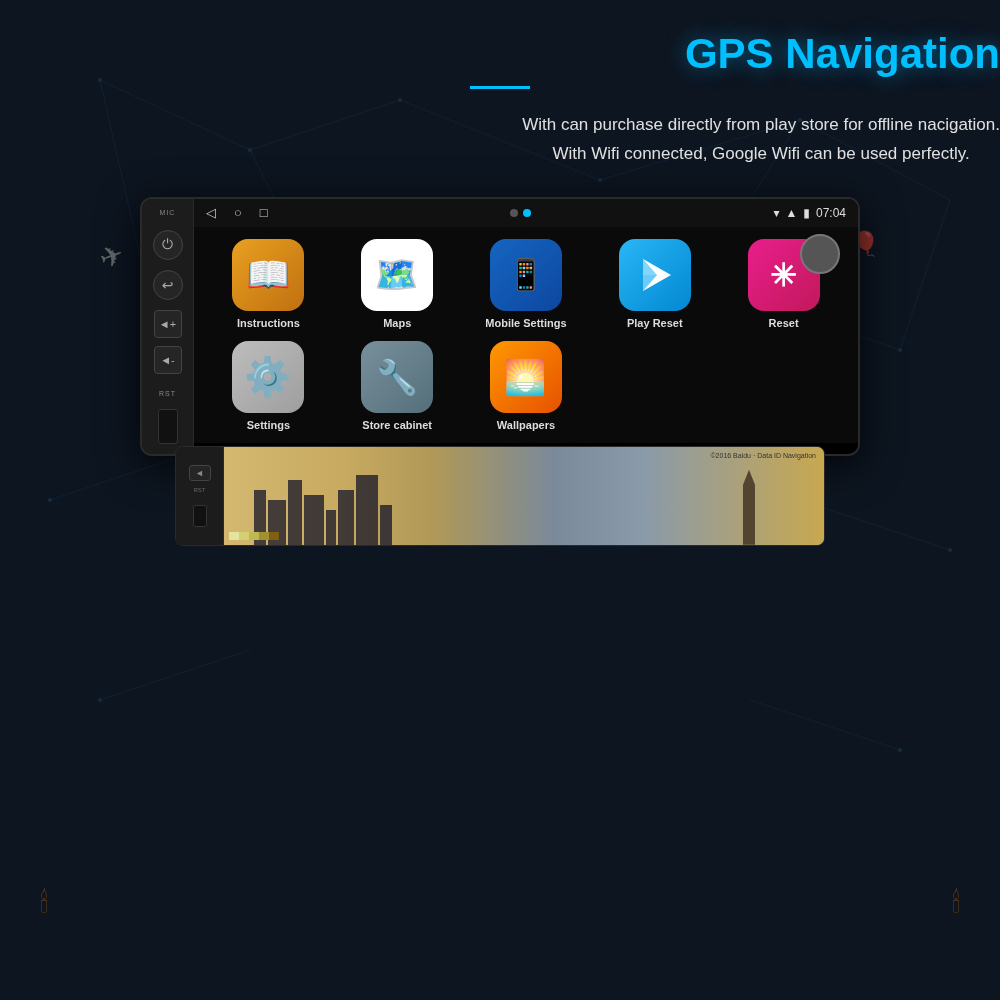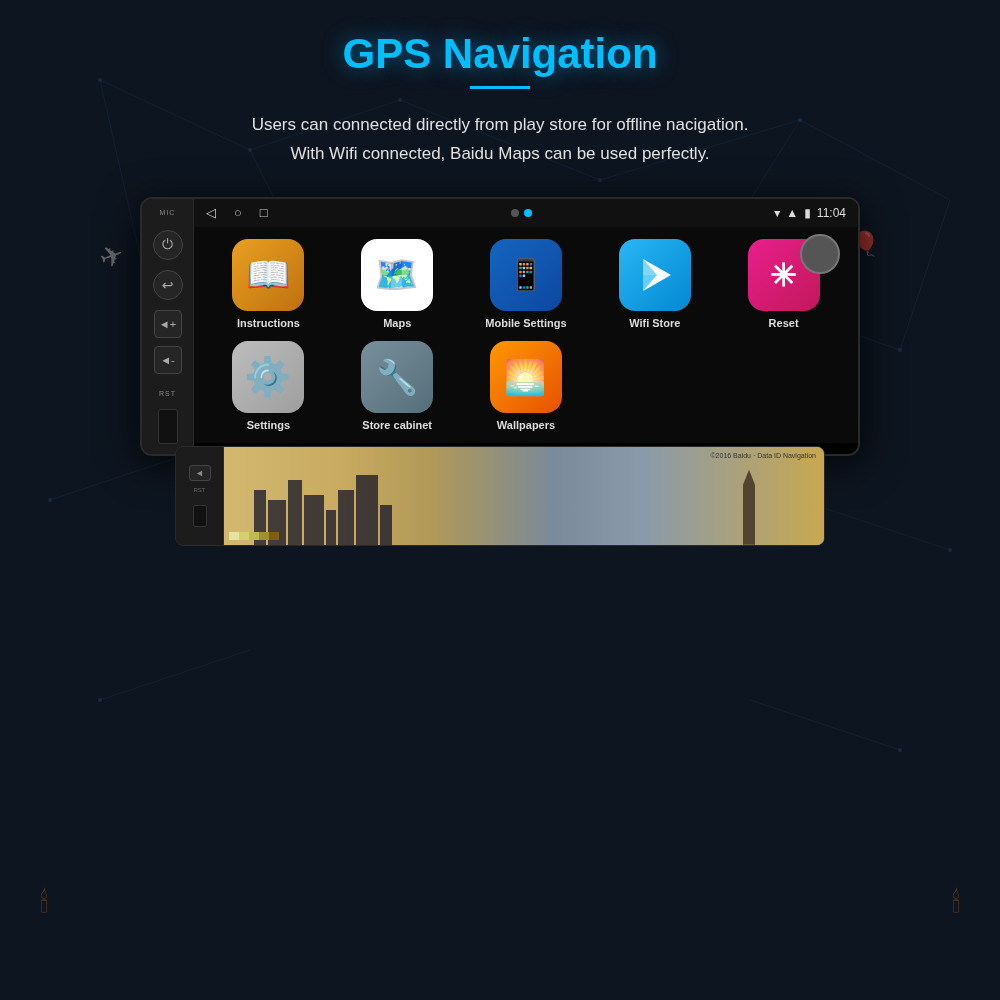--- a/index.html
+++ b/index.html
@@ -10,21 +10,21 @@
       font-family: Arial, sans-serif;
       overflow: hidden;
       position: relative;
     }
 
     .content {
       position: relative;
       z-index: 2;
       display: flex;
       flex-direction: column;
-      align-items: center;
+      align-items: flex-end;
       padding-top: 30px;
     }
 
     .page-title {
       color: #00bfff;
       font-size: 42px;
       font-weight: bold;
       text-align: center;
       margin-bottom: 8px;
       text-shadow: 0 0 20px rgba(0,180,255,0.5);
@@ -376,22 +376,22 @@
 <div class="airplane-deco">✈</div>
 <div class="balloon-deco">🎈</div>
 <div class="candle-left">🕯</div>
 <div class="candle-right">🕯</div>
 
 <div class="content">
 
   <h1 class="page-title">GPS Navigation</h1>
   <div class="title-underline"></div>
   <div class="subtitle">
-    <span>Users can connected directly from play store for offline nacigation.</span><br>
-    <span>With Wifi connected, Baidu Maps can be used perfectly.</span>
+    <span>With can purchase directly from play store for offline nacigation.</span><br>
+    <span>With Wifi connected, Google Wifi can be used perfectly.</span>
   </div>
 
   <div class="head-unit-wrapper">
     <div class="head-unit">
 
       <div class="left-panel">
         <div class="mic-label">MIC</div>
         <div class="ctrl-btn">
           <span>⏻</span>
         </div>
@@ -417,21 +417,21 @@
             <span class="nav-btn">□</span>
           </div>
           <div style="display:flex;gap:5px">
             <div style="width:8px;height:8px;border-radius:50%;background:#555"></div>
             <div style="width:8px;height:8px;border-radius:50%;background:#00bfff"></div>
           </div>
           <div class="status-right">
             <span>▾</span>
             <span>▲</span>
             <span>▮</span>
-            <span>11:04</span>
+            <span>07:04</span>
           </div>
         </div>
 
         <div class="camera-btn"></div>
 
         <div class="app-grid">
 
           <div class="app-item">
             <div class="app-icon icon-instructions">
               <span style="font-size:36px">📖</span>
@@ -454,21 +454,21 @@
           </div>
 
           <div class="app-item">
             <div class="app-icon icon-play-store">
               <svg width="40" height="40" viewBox="0 0 40 40">
                 <polygon points="8,4 36,20 8,36" fill="white"></polygon>
                 <polygon points="8,4 22,20 8,20" fill="#4fc3f7" opacity="0.7"></polygon>
                 <polygon points="8,20 22,20 8,36" fill="#29b6f6" opacity="0.7"></polygon>
               </svg>
             </div>
-            <div class="app-label">Wifi Store</div>
+            <div class="app-label">Play Reset</div>
           </div>
 
           <div class="app-item">
             <div class="app-icon icon-reset">
               <span style="color:white;font-size:32px;font-weight:bold">✳</span>
             </div>
             <div class="app-label">Reset</div>
           </div>
 
           <div class="app-item">

